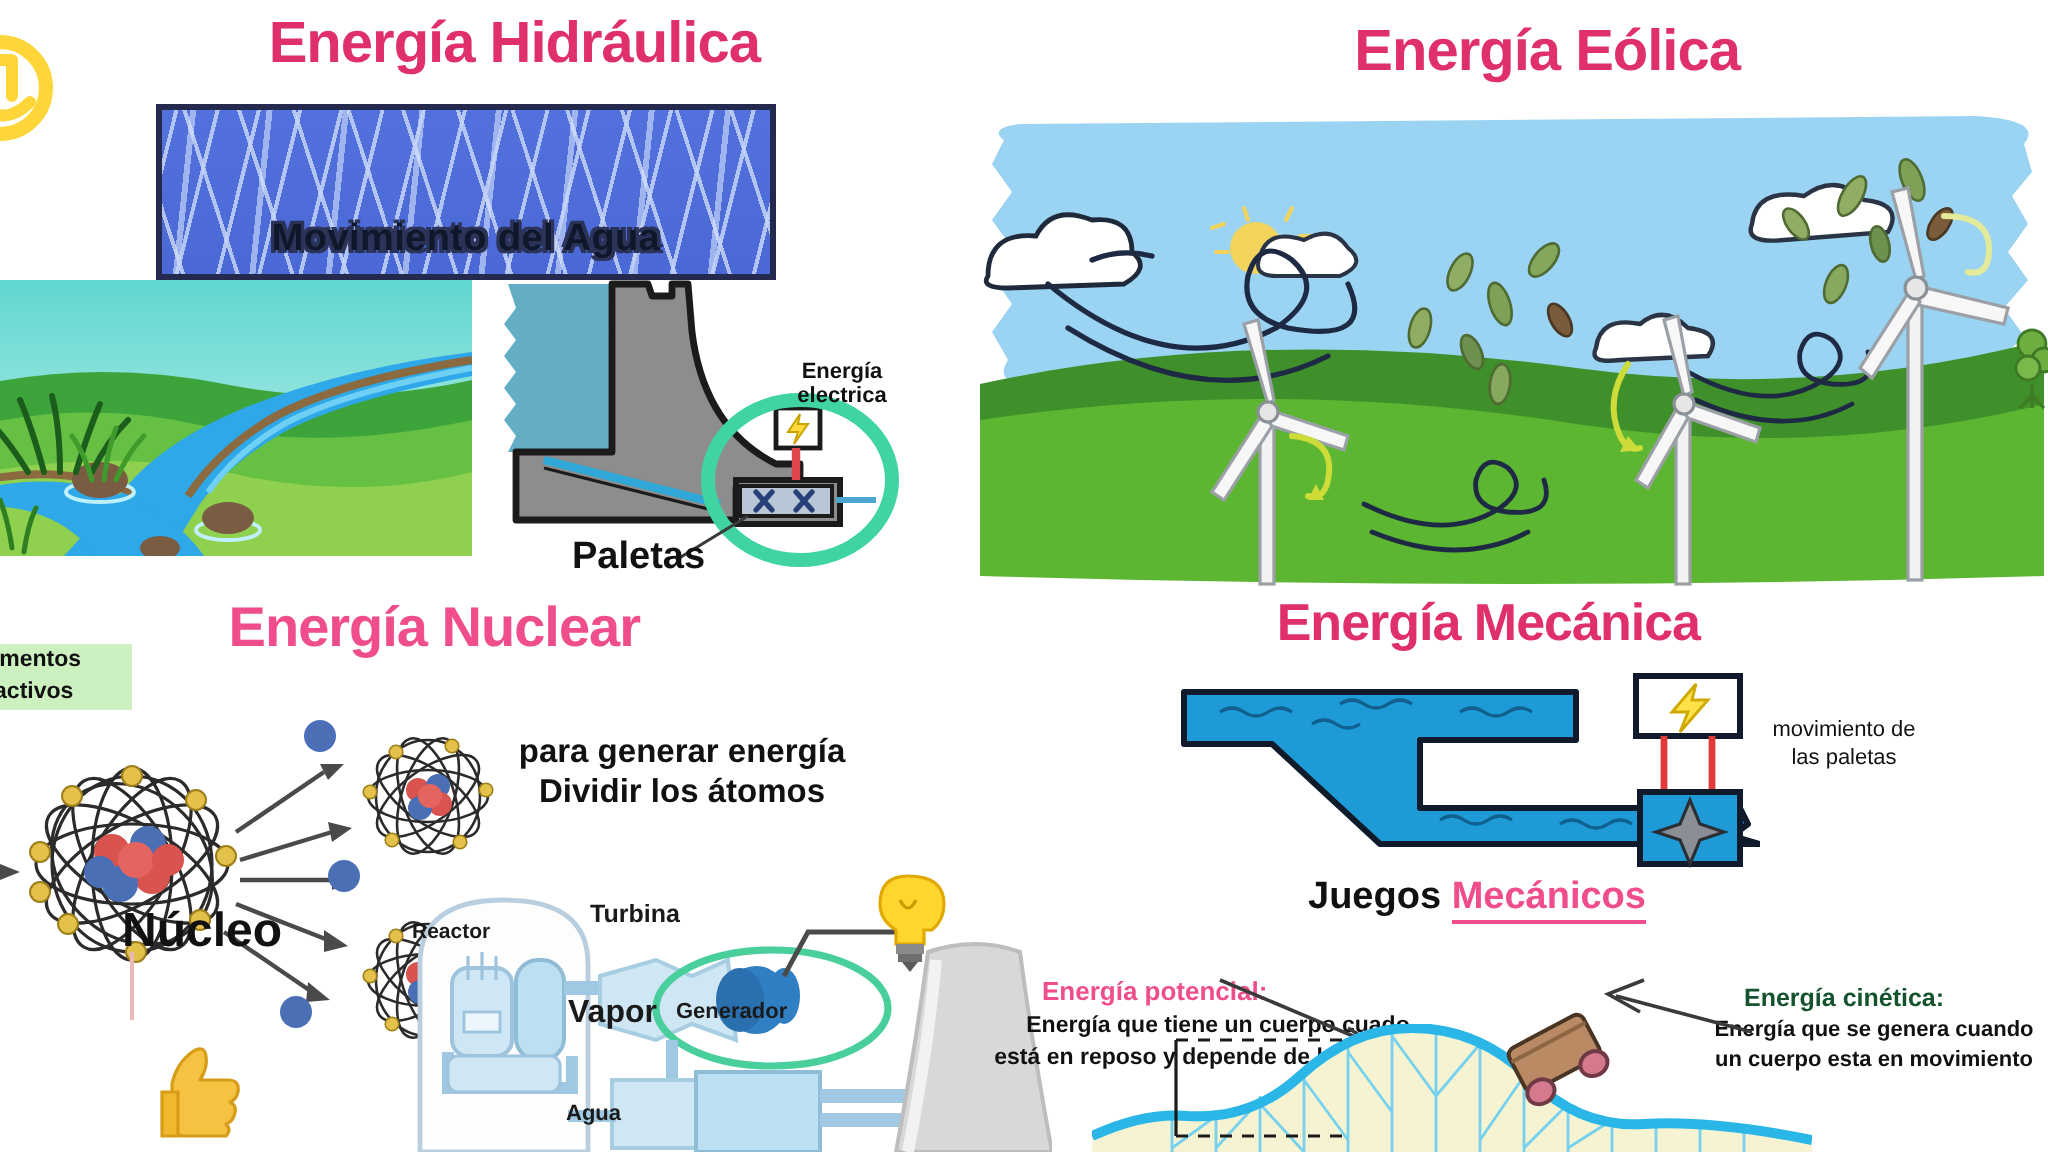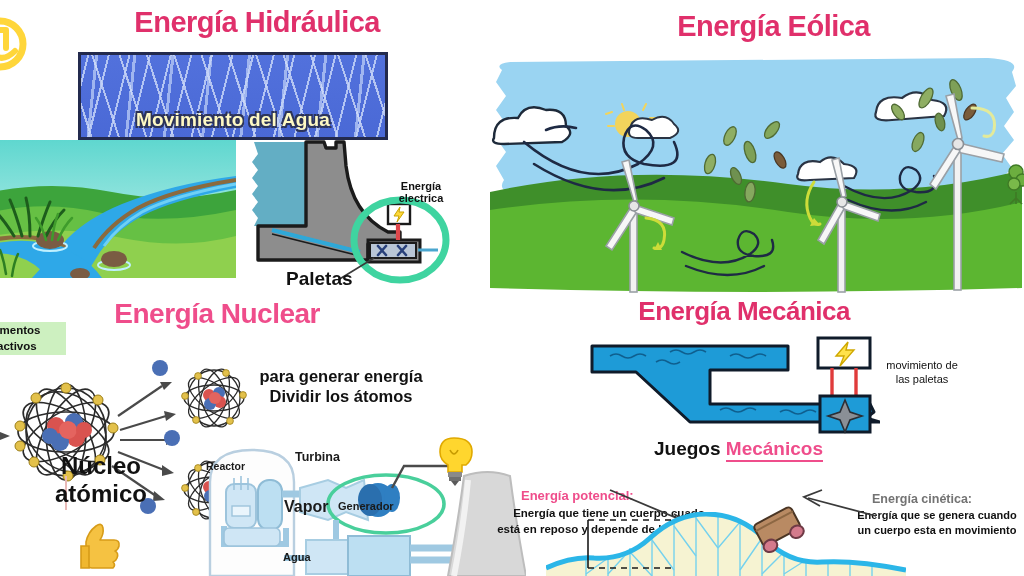--- a/index.html
+++ b/index.html
@@ -25,21 +25,21 @@
   
   #water-banner{left:78px;top:52px;width:304px;height:82px;
       border:3px solid #232a4d;background:#4f6fd8;overflow:hidden;}
   #water-banner .waves{position:absolute;inset:0;
      background:
       repeating-linear-gradient(104deg, rgba(255,255,255,.0) 0 6px, rgba(197,212,248,.85) 6px 8px, rgba(255,255,255,0) 8px 20px),
       repeating-linear-gradient(72deg, rgba(255,255,255,0) 0 9px, rgba(215,226,250,.75) 9px 11px, rgba(255,255,255,0) 11px 26px),
       repeating-linear-gradient(96deg, rgba(255,255,255,0) 0 14px, rgba(180,199,245,.8) 14px 17px, rgba(255,255,255,0) 17px 38px),
       linear-gradient(#5271dc,#4a69d6);}
   #water-label{position:absolute;left:0;right:0;bottom:6px;text-align:center;
-    font-size:19px;font-weight:bold;color:#fef9c3;
+    font-size:19px;font-weight:bold;color:#0f172a;
     text-shadow:-1.6px -1.6px 0 #2c3358, 1.6px -1.6px 0 #2c3358,
                 -1.6px 1.6px 0 #2c3358, 1.6px 1.6px 0 #2c3358;
     letter-spacing:.2px;white-space:nowrap;}
 
   
   #river{left:-8px;top:140px;width:244px;height:138px;overflow:hidden;}
 
   
   #dam{left:248px;top:140px;width:240px;height:150px;}
   .lbl-dam{font-weight:bold;color:#111;line-height:1.12;white-space:nowrap;}
@@ -68,21 +68,21 @@
 
   
   #mech-channel{left:570px;top:330px;width:310px;height:110px;}
   #lbl-mov-paletas{left:872px;top:358px;width:100px;font-size:11px;font-weight:normal;
      color:#111;text-align:center;line-height:1.3;}
   #lbl-juegos{left:654px;top:438px;font-size:19px;font-weight:bold;color:#111;white-space:nowrap;}
   #lbl-juegos .pink{color:#ef4d8b;border-bottom:2px solid #ef4d8b;padding-bottom:1px;}
   #lbl-potencial-t{left:521px;top:488px;font-size:13px;font-weight:bold;color:#ef4d8b;white-space:nowrap;}
   #lbl-potencial-b{left:486px;top:506px;width:246px;font-size:11.5px;font-weight:bold;color:#111;
      text-align:center;line-height:1.35;}
-  #lbl-cinetica-t{left:872px;top:492px;font-size:12.5px;font-weight:bold;color:#737373;white-space:nowrap;}
+  #lbl-cinetica-t{left:872px;top:492px;font-size:12.5px;font-weight:bold;color:#14532d;white-space:nowrap;}
   #lbl-cinetica-b{left:846px;top:508px;width:182px;font-size:11px;font-weight:bold;color:#111;
      text-align:center;line-height:1.38;}
   #coaster{left:546px;top:512px;width:360px;height:64px;}
   #cart{left:748px;top:502px;width:62px;height:56px;}
 </style>
 </head>
 <body>
 
 <div id="stage">
 
@@ -397,21 +397,20 @@
     </g>
   </svg>
 
   <div class="abs" id="lbl-elementos">
     <div>lementos</div>
     <div>oactivos</div>
   </div>
 
   <div class="abs" id="lbl-nucleo">
     <div>Núcleo</div>
-    <div>atómico</div>
   </div>
 
   <svg class="abs" id="thumb" viewBox="0 0 44 50">
     <path d="M8 22 Q10 12 18 6 Q24 2 25 8 Q26 14 22 20 L36 20 Q42 20 41 26
              Q40 30 37 31 Q41 33 39 38 Q38 41 35 42 Q38 45 35 48 L14 48
              Q8 48 8 42 Z" fill="#f5c242" stroke="#d79c18" stroke-width="1.6" stroke-linejoin="round"></path>
     <path d="M3 26 L11 26 L11 48 L3 48 Z" fill="#f0b72f" stroke="#d79c18" stroke-width="1.6"></path>
   </svg>
 
   <div class="abs" id="lbl-dividir">

